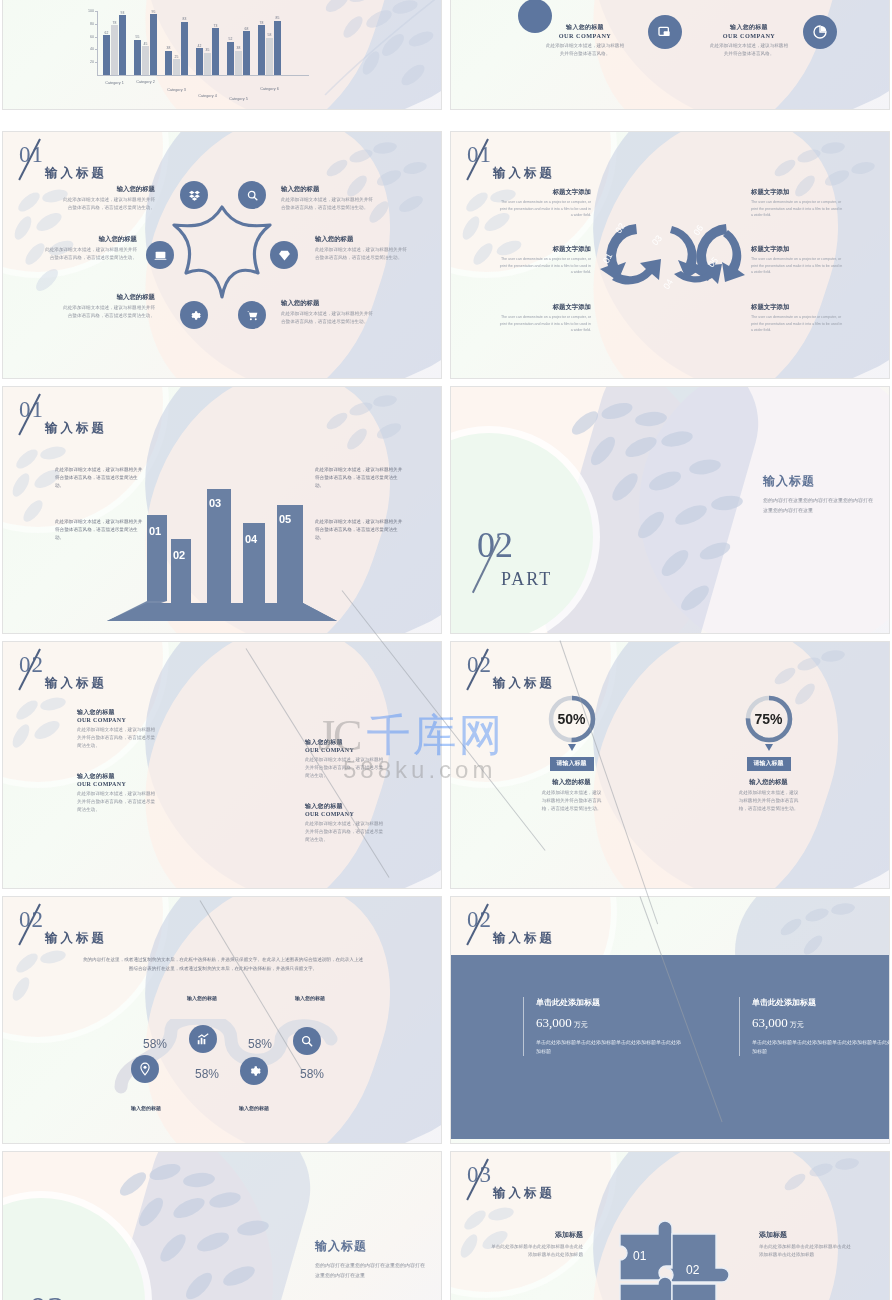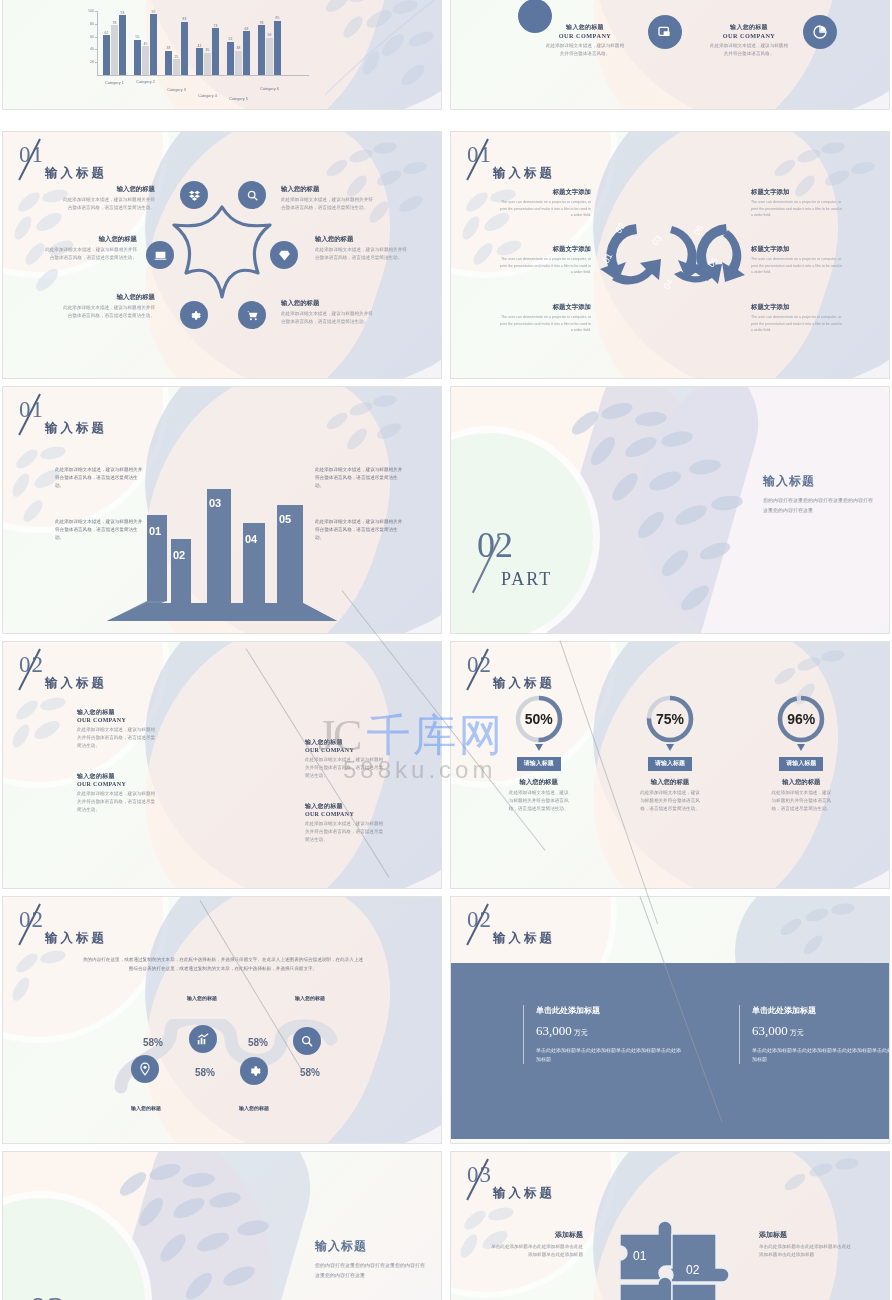--- a/index.html
+++ b/index.html
@@ -130,25 +130,25 @@
   .donuts{position:absolute;left:0;top:52px;width:100%;display:flex;justify-content:space-around;padding:0 22px;}
   .dcol{width:76px;text-align:center;}
   .donut{position:relative;width:50px;height:50px;margin:0 auto;}
   .dval{position:absolute;inset:0;display:flex;align-items:center;justify-content:center;font-size:14px;font-weight:bold;color:#222;}
   .pin{width:0;height:0;border-left:4px solid transparent;border-right:4px solid transparent;border-top:7px solid #5d769f;margin:0 auto;}
   .tagbtn{display:inline-block;background:#5d769f;color:#fff;font-size:6px;font-weight:bold;padding:2.5px 7px;margin-top:3px;}
 
   
   .zig-ic{position:absolute;width:28px;height:28px;border-radius:50%;background:#5d769f;display:flex;align-items:center;justify-content:center;}
   .zig-ic svg{width:14px;height:14px;fill:#fff;}
-  .zig-pct{position:absolute;font-size:10px;color:#5c6b85;font-weight:700;}
+  .zig-pct{position:absolute;font-size:12px;color:#5c6b85;font-weight:400;}
   .zig-lbl{position:absolute;width:46px;font-size:5px;font-weight:bold;color:#3c4a63;line-height:1.5;text-align:center;}
 
   
-  .bluepanel{position:absolute;left:0;right:0;top:58px;bottom:4px;background:#6a80a3;margin-top:8px;}
+  .bluepanel{position:absolute;left:0;right:0;top:58px;bottom:4px;background:#6a80a3;}
   .stat{position:absolute;top:42px;width:160px;padding-left:12px;border-left:1px solid rgba(255,255,255,.55);}
   .stat h4{font-size:8px;color:#fff;font-weight:bold;}
   .stat .big{font-size:13px;color:#fff;margin-top:7px;font-family:"Liberation Serif",serif;}
   .stat .big em{font-size:7px;font-style:normal;margin-left:2px;}
   .stat p{font-size:5px;color:#e6ebf3;line-height:1.8;margin-top:7px;}
 
   
   .puz{position:absolute;left:50%;top:60px;transform:translateX(-50%);}
 
   
@@ -670,24 +670,20 @@
     </div>
     <div class="donuts" id="donutRow">
         <div class="dcol"><div class="donut"><svg width="50" height="50" viewBox="0 0 50 50">
               <circle cx="25" cy="25" r="21" fill="none" stroke="#cfd3da" stroke-width="4.5"></circle>
               <circle cx="25" cy="25" r="21" fill="none" stroke="#6a80a3" stroke-width="4.5" stroke-dasharray="66.0 131.9" transform="rotate(-90 25 25)"></circle>
             </svg><div class="dval">50%</div></div><div class="pin"></div><div class="tagbtn">请输入标题</div><div class="ttl" style="margin-top:6px;">输入您的标题</div><div class="body-txt" style="padding:0 8px;">此处添加详细文本描述，建议与标题相关并符合整体语言风格，语言描述尽量简洁生动。</div></div>
         <div class="dcol"><div class="donut"><svg width="50" height="50" viewBox="0 0 50 50">
               <circle cx="25" cy="25" r="21" fill="none" stroke="#cfd3da" stroke-width="4.5"></circle>
               <circle cx="25" cy="25" r="21" fill="none" stroke="#6a80a3" stroke-width="4.5" stroke-dasharray="99.0 131.9" transform="rotate(-90 25 25)"></circle>
             </svg><div class="dval">75%</div></div><div class="pin"></div><div class="tagbtn">请输入标题</div><div class="ttl" style="margin-top:6px;">输入您的标题</div><div class="body-txt" style="padding:0 8px;">此处添加详细文本描述，建议与标题相关并符合整体语言风格，语言描述尽量简洁生动。</div></div>
-        <div class="dcol"><div class="donut"><svg width="50" height="50" viewBox="0 0 50 50">
-              <circle cx="25" cy="25" r="21" fill="none" stroke="#cfd3da" stroke-width="4.5"></circle>
-              <circle cx="25" cy="25" r="21" fill="none" stroke="#6a80a3" stroke-width="4.5" stroke-dasharray="126.7 131.9" transform="rotate(-90 25 25)"></circle>
-            </svg><div class="dval">96%</div></div><div class="pin"></div><div class="tagbtn">请输入标题</div><div class="ttl" style="margin-top:6px;">输入您的标题</div><div class="body-txt" style="padding:0 8px;">此处添加详细文本描述，建议与标题相关并符合整体语言风格，语言描述尽量简洁生动。</div></div>
       </div>
   </div>
 
   <div class="slide col1 r4">
     <div class="bg-wave">
       <div class="blob-c"></div>
         <div class="blob-a"></div>
         <div class="blob-b"></div>
       <div class="leafgrp" style="left:2px;top:52px;">
         <svg width="96" height="110" viewBox="0 0 96 110">

